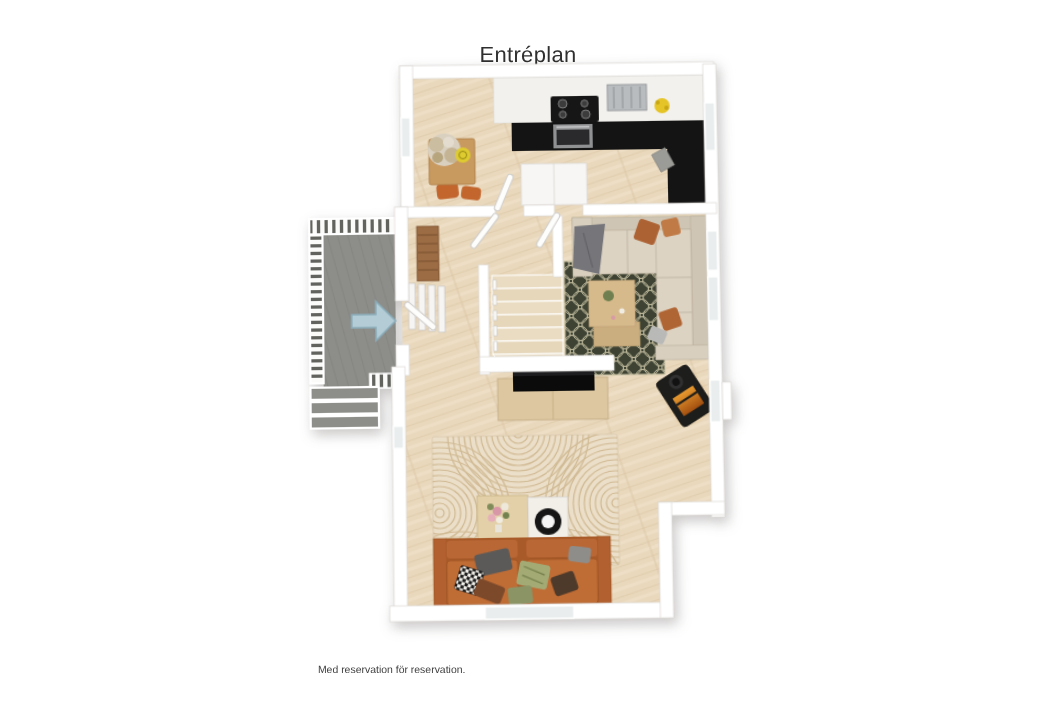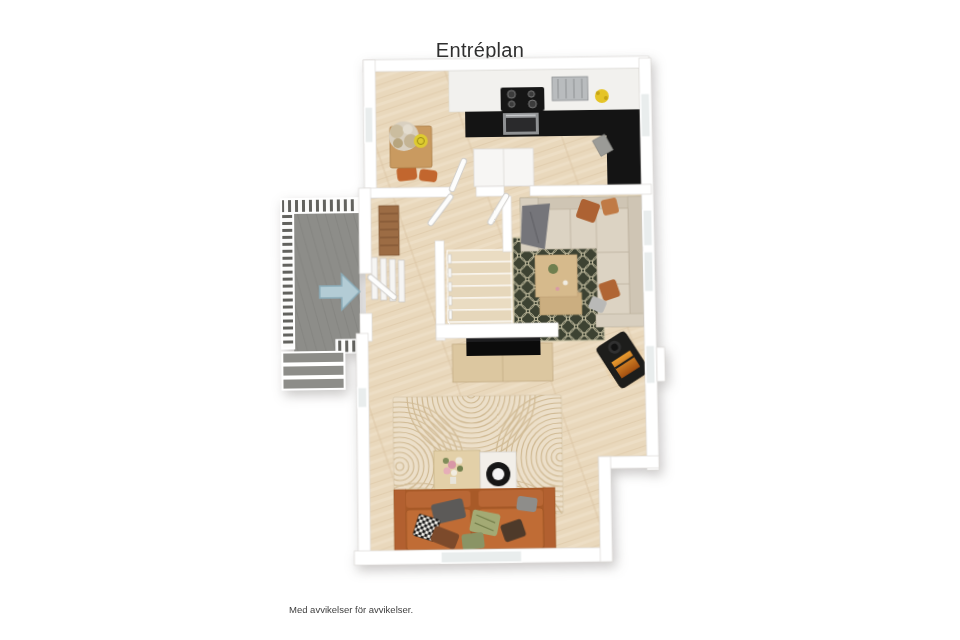--- a/index.html
+++ b/index.html
@@ -339,14 +339,14 @@
             <line class="leaf" x1="454" y1="188" x2="466" y2="160"></line>
         <line class="leafu" x1="452" y1="196" x2="432" y2="222"></line>
             <line class="leaf" x1="452" y1="196" x2="432" y2="222"></line>
         <line class="leafu" x1="508" y1="196" x2="492" y2="222"></line>
             <line class="leaf" x1="508" y1="196" x2="492" y2="222"></line>
       </g>
     </g>
   </svg>
   </div>
 
-  <p class="disclaimer">Med avvikelser för avvikelser.</p>
+  <p class="disclaimer">Med reservation för reservation.</p>
 </div>
 
 </body></html>

